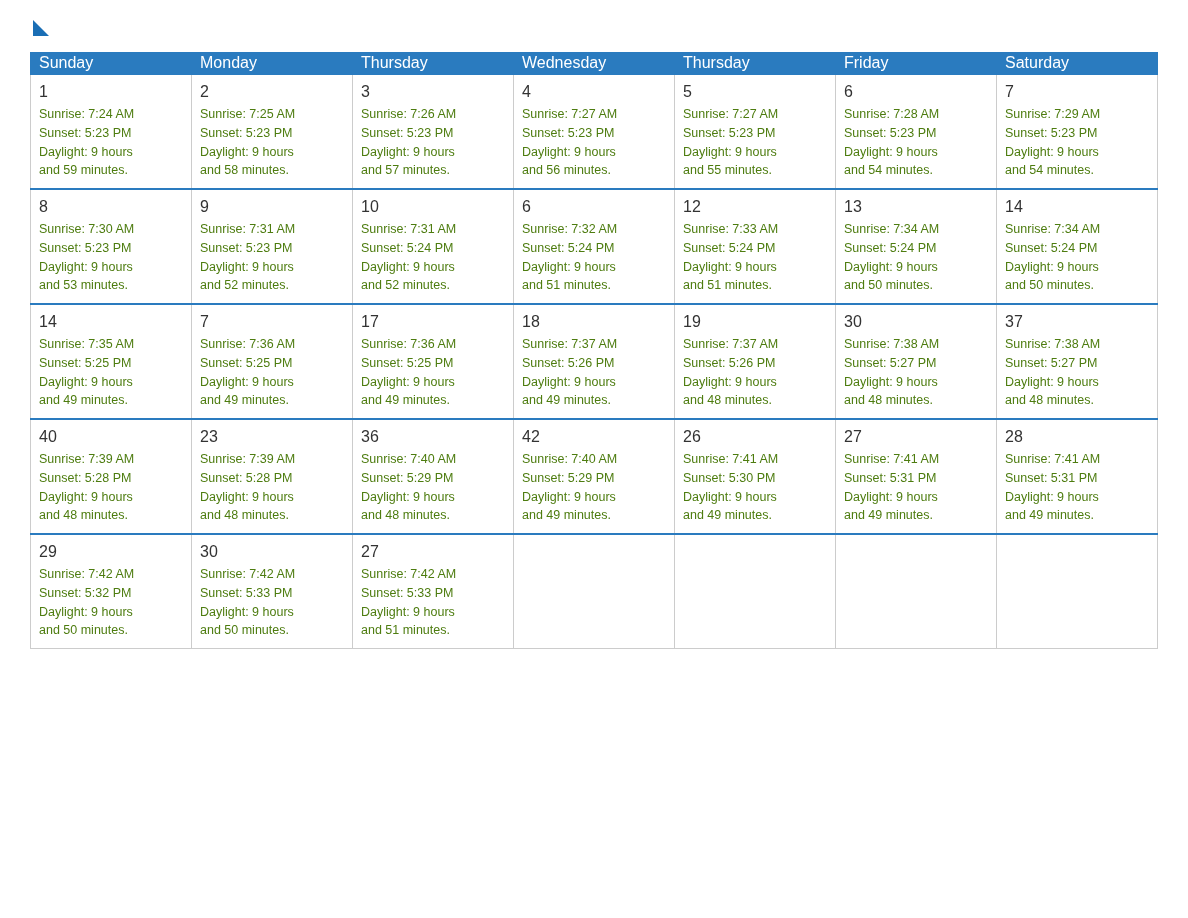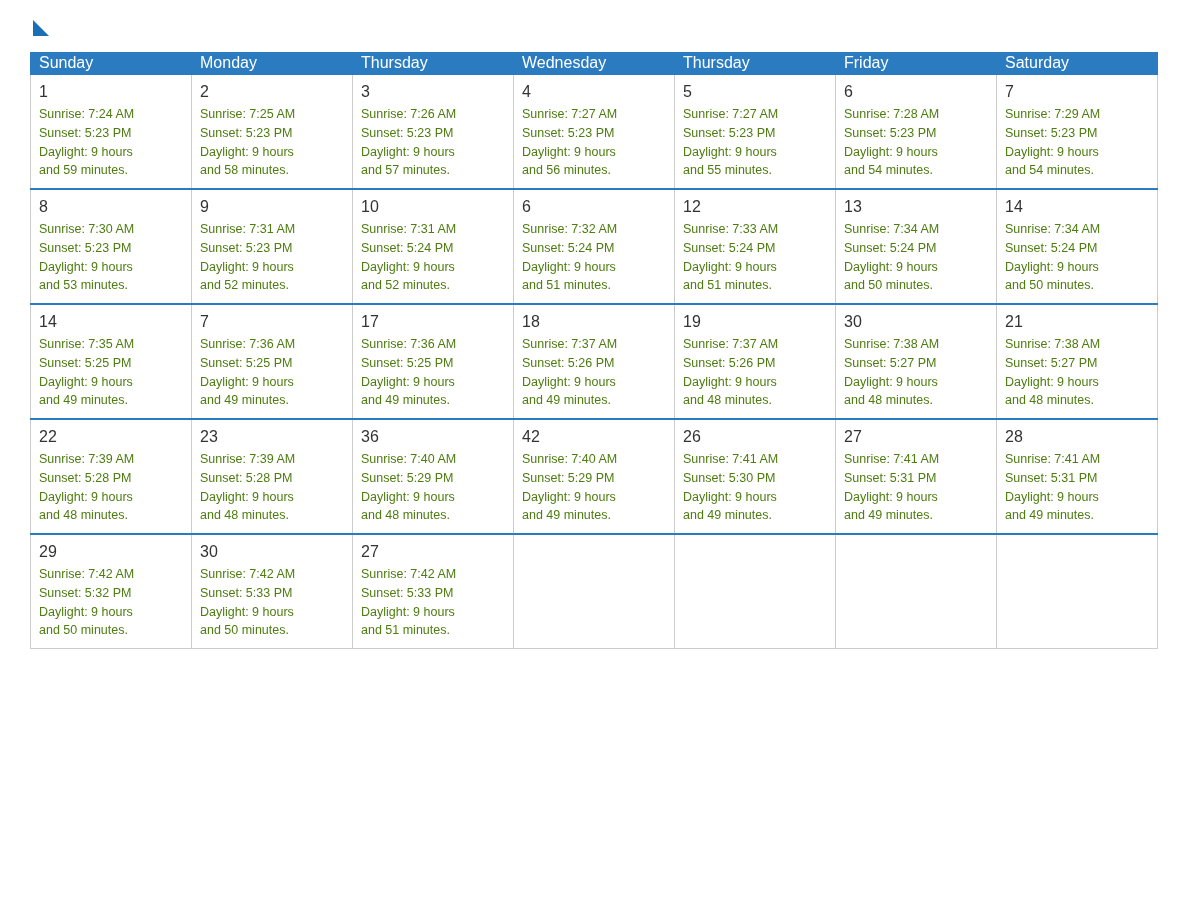--- a/index.html
+++ b/index.html
@@ -208,27 +208,27 @@
         </td>
         <td>
           <span class="day-num">19</span>
           <div class="day-info">Sunrise: 7:37 AM<br>Sunset: 5:26 PM<br>Daylight: 9 hours<br>and 48 minutes.</div>
         </td>
         <td>
           <span class="day-num">30</span>
           <div class="day-info">Sunrise: 7:38 AM<br>Sunset: 5:27 PM<br>Daylight: 9 hours<br>and 48 minutes.</div>
         </td>
         <td>
-          <span class="day-num">21</span>
+          <span class="day-num">37</span>
           <div class="day-info">Sunrise: 7:38 AM<br>Sunset: 5:27 PM<br>Daylight: 9 hours<br>and 48 minutes.</div>
         </td>
       </tr>
       <tr>
         <td>
-          <span class="day-num">22</span>
+          <span class="day-num">40</span>
           <div class="day-info">Sunrise: 7:39 AM<br>Sunset: 5:28 PM<br>Daylight: 9 hours<br>and 48 minutes.</div>
         </td>
         <td>
           <span class="day-num">23</span>
           <div class="day-info">Sunrise: 7:39 AM<br>Sunset: 5:28 PM<br>Daylight: 9 hours<br>and 48 minutes.</div>
         </td>
         <td>
           <span class="day-num">36</span>
           <div class="day-info">Sunrise: 7:40 AM<br>Sunset: 5:29 PM<br>Daylight: 9 hours<br>and 48 minutes.</div>
         </td>

